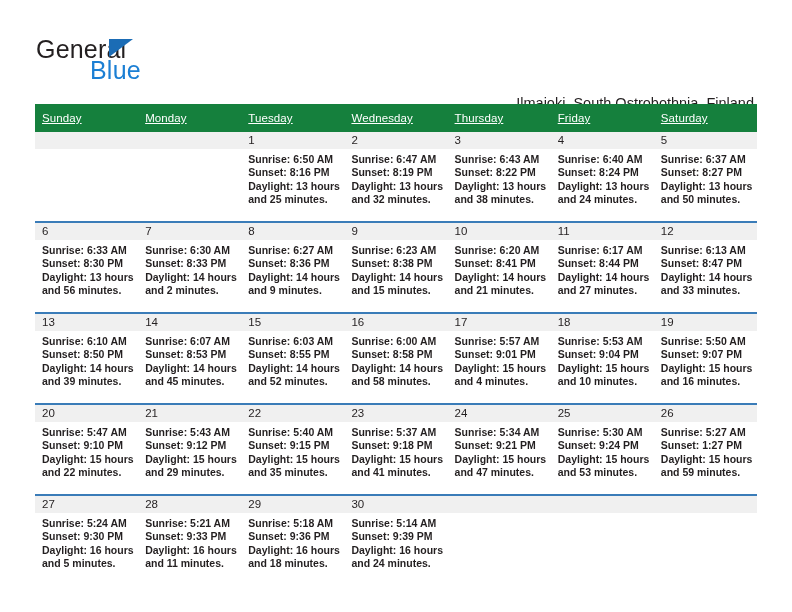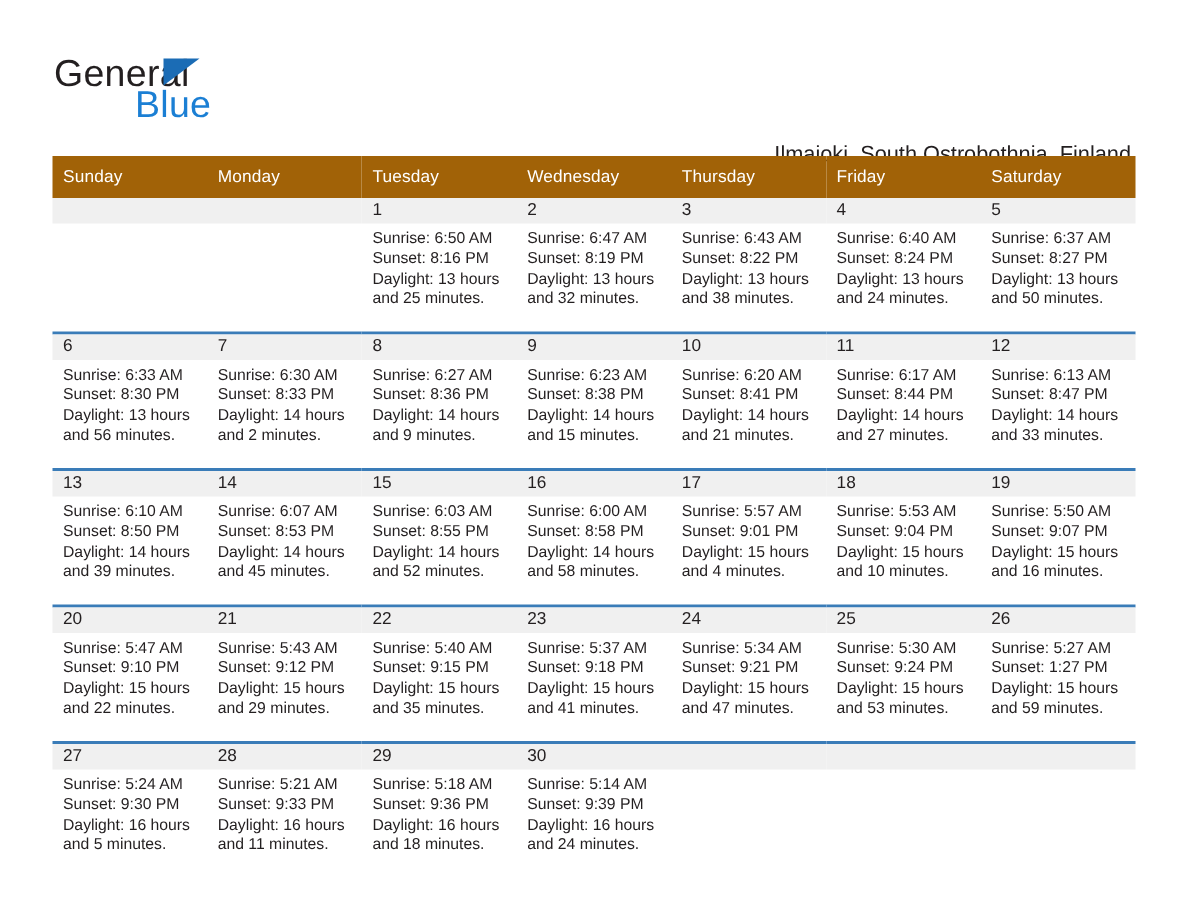--- a/index.html
+++ b/index.html
@@ -91,29 +91,30 @@
   
   .calendar {
     position: absolute;
     left: 35px;
     top: 104px;
     width: 722px;
     border-collapse: collapse;
     table-layout: fixed;
   }
   .calendar th {
-    background: #a16207;
+    background: #15803d;
     color: #ffffff;
     font-size: 11.5px;
     font-weight: normal;
     text-align: left;
     padding: 5px 0 5px 7px;
     height: 18px;
     vertical-align: middle;
     letter-spacing: 0.1px;
+    text-decoration: underline;
   }
   .calendar td {
     vertical-align: top;
     padding: 0;
     width: 103.14px;
     height: 89px;
     border-top: 2px solid #3a7cb8;
     background: #ffffff;
   }
   .calendar tr.week-first td {
@@ -134,20 +135,21 @@
     box-sizing: border-box;
     font-size: 11.5px;
     color: #231f20;
     line-height: 15px;
   }
   .details {
     padding: 4px 6px 0 7px;
     font-size: 10.5px;
     line-height: 13.4px;
     color: #231f20;
+    font-weight: bold;
   }
   .details div {
     white-space: nowrap;
   }
 </style>
 </head>
 <body>
 
 <div class="page">
 

